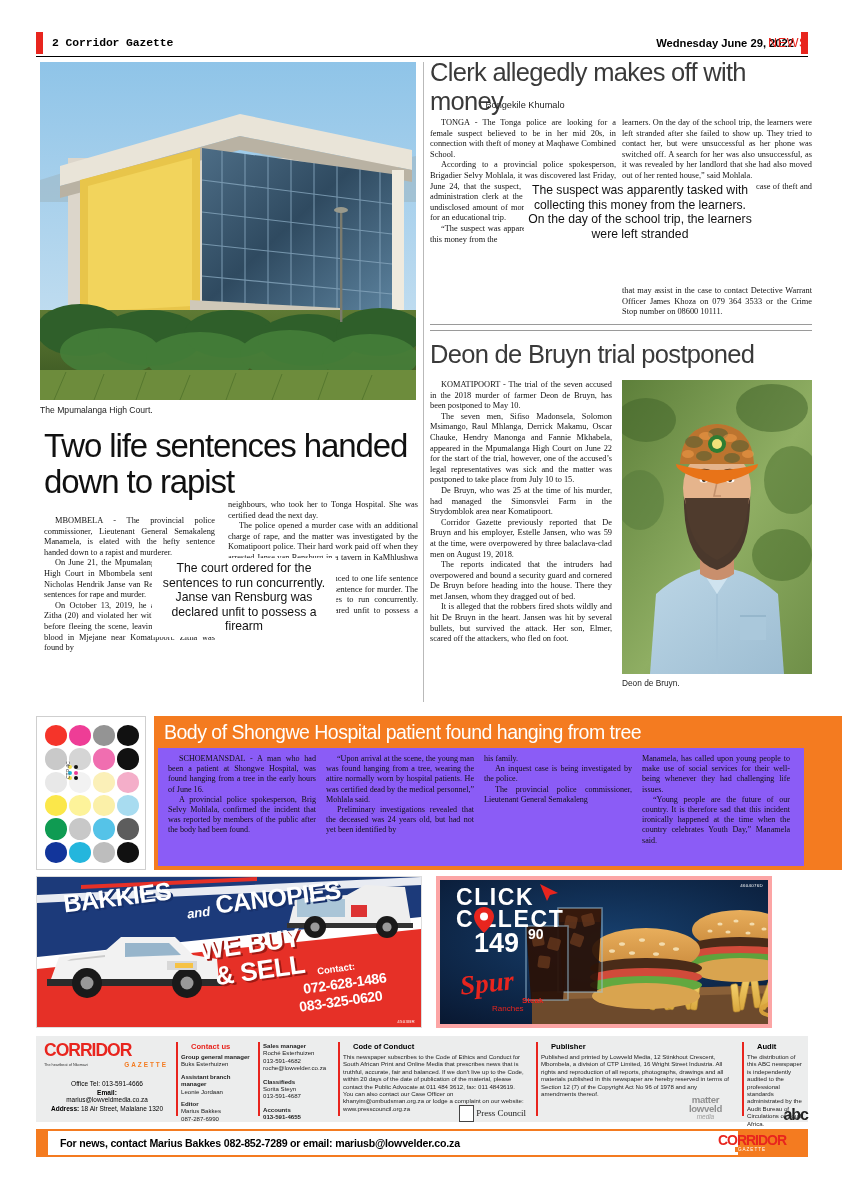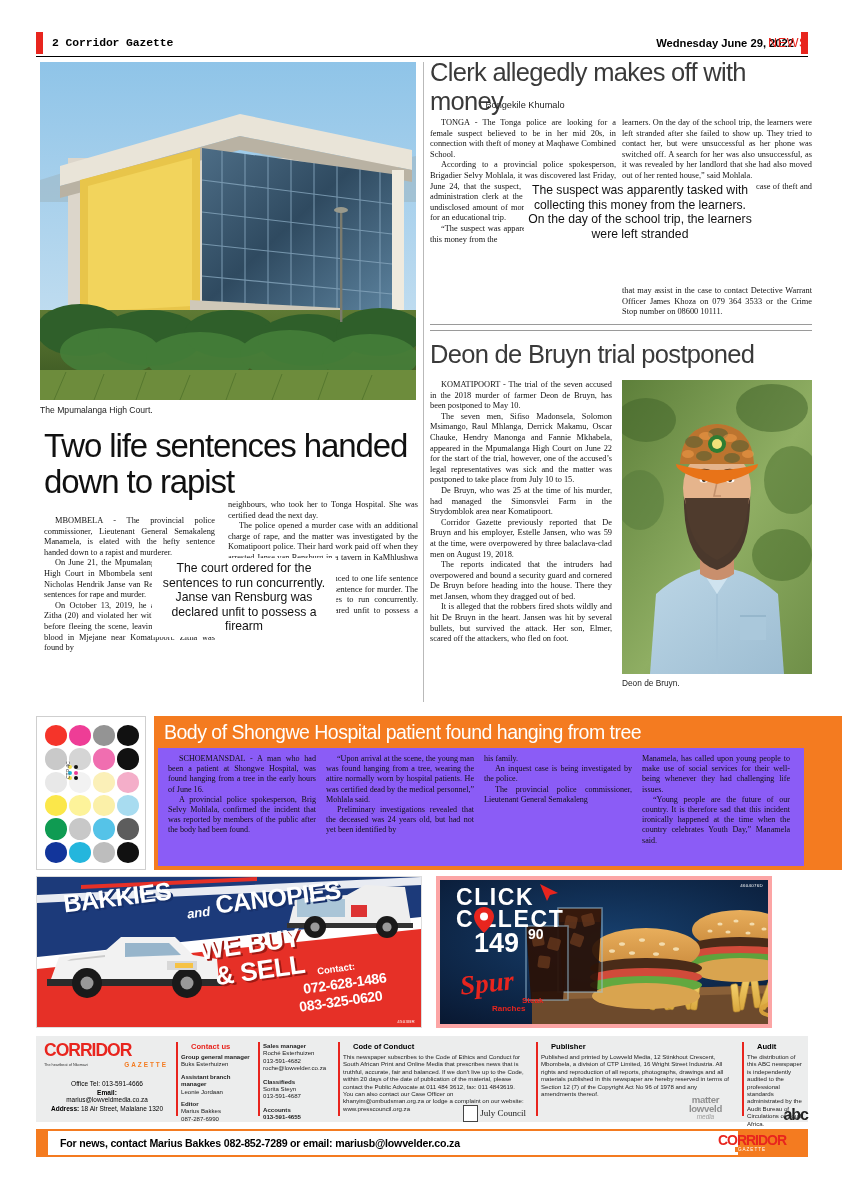--- a/index.html
+++ b/index.html
@@ -581,21 +581,21 @@
       <circle cx="10" cy="9.6" r="4" fill="#fff"></circle>
     </svg>
     <div style="position:absolute;left:34px;top:48px;font-size:27px;font-weight:bold;color:#fff;
                 font-family:'Liberation Sans',sans-serif;">149</div>
     <div style="position:absolute;left:88px;top:46px;font-size:14px;font-weight:bold;color:#fff;
                 font-family:'Liberation Sans',sans-serif;">90</div>
     <div style="position:absolute;left:20px;top:88px;font-size:27px;font-style:italic;font-weight:bold;
                 color:#e8251e;font-family:'Liberation Serif',serif;transform:rotate(-6deg);">Spur</div>
     <div style="position:absolute;left:52px;top:116px;font-size:8px;font-weight:bold;color:#e8251e;
                 font-family:'Liberation Sans',sans-serif;padding-left:30px;">Steak</div>
-    <div style="position:absolute;left:52px;top:124px;font-size:8px;font-weight:bold;color:#e8251e;
+    <div style="position:absolute;left:52px;top:124px;font-size:8px;font-weight:normal;color:#e8251e;
                 font-family:'Liberation Sans',sans-serif;">Ranches</div>
     <div class="adcode" style="right:5px;top:3px;">4604076D</div>
   </div>
 
   <div class="footer-panel">
 
     <div class="fp-seg" style="left:6px;width:130px;">
       <div class="corridor-logo" style="font-size:17.5px;margin-left:2px;margin-top:-2px;">CORRIDOR</div>
       <div style="display:flex;justify-content:space-between;align-items:center;margin-left:2px;width:124px;">
         <span style="font-size:3.8px;color:#333;">The heartbeat of Nkomazi</span>
@@ -652,21 +652,21 @@
         <b>013-591-4655</b>
       </div>
     </div>
 
     <div class="fp-seg" style="left:302px;width:192px;">
       <div class="fp-bar"></div>
       <div class="fp-head blk">Code of Conduct</div>
       <div class="fp-txt" style="text-align:left;width:182px;">This newspaper subscribes to the Code of Ethics and Conduct for South African Print and Online Media that prescribes news that is truthful, accurate, fair and balanced. If we don't live up to the Code, within 20 days of the date of publication of the material, please contact the Public Advocate at 011 484 3612, fax: 011 4843619. You can also contact our Case Officer on khanyim@ombudsman.org.za or lodge a complaint on our website: www.presscouncil.org.za</div>
       <div style="position:absolute;right:4px;bottom:-4px;display:flex;align-items:center;">
         <span style="display:inline-block;width:13px;height:15px;border:1.2px solid #444;background:#fff;"></span>
-        <span style="font-family:'Liberation Serif',serif;font-size:9px;line-height:8.6px;margin-left:2px;color:#222;">July Council</span>
+        <span style="font-family:'Liberation Serif',serif;font-size:9px;line-height:8.6px;margin-left:2px;color:#222;">Press Council</span>
       </div>
     </div>
 
     <div class="fp-seg" style="left:500px;width:200px;">
       <div class="fp-bar"></div>
       <div class="fp-head blk">Publisher</div>
       <div class="fp-txt" style="width:188px;">Published and printed by Lowveld Media, 12 Stinkhout Crescent, Mbombela, a division of CTP Limited, 16 Wright Street Industria. All rights and reproduction of all reports, photographs, drawings and all materials published in this newspaper are hereby reserved in terms of Section 12 (7) of the Copyright Act No 96 of 1978 and any amendments thereof.</div>
       <div style="position:absolute;right:14px;bottom:-2px;text-align:center;">
         <div style="font-size:9.6px;font-weight:bold;color:#8f8f8f;line-height:9px;letter-spacing:-.3px;">matter</div>
         <div style="font-size:9.6px;font-weight:bold;color:#8f8f8f;line-height:9px;letter-spacing:-.3px;">lowveld</div>

